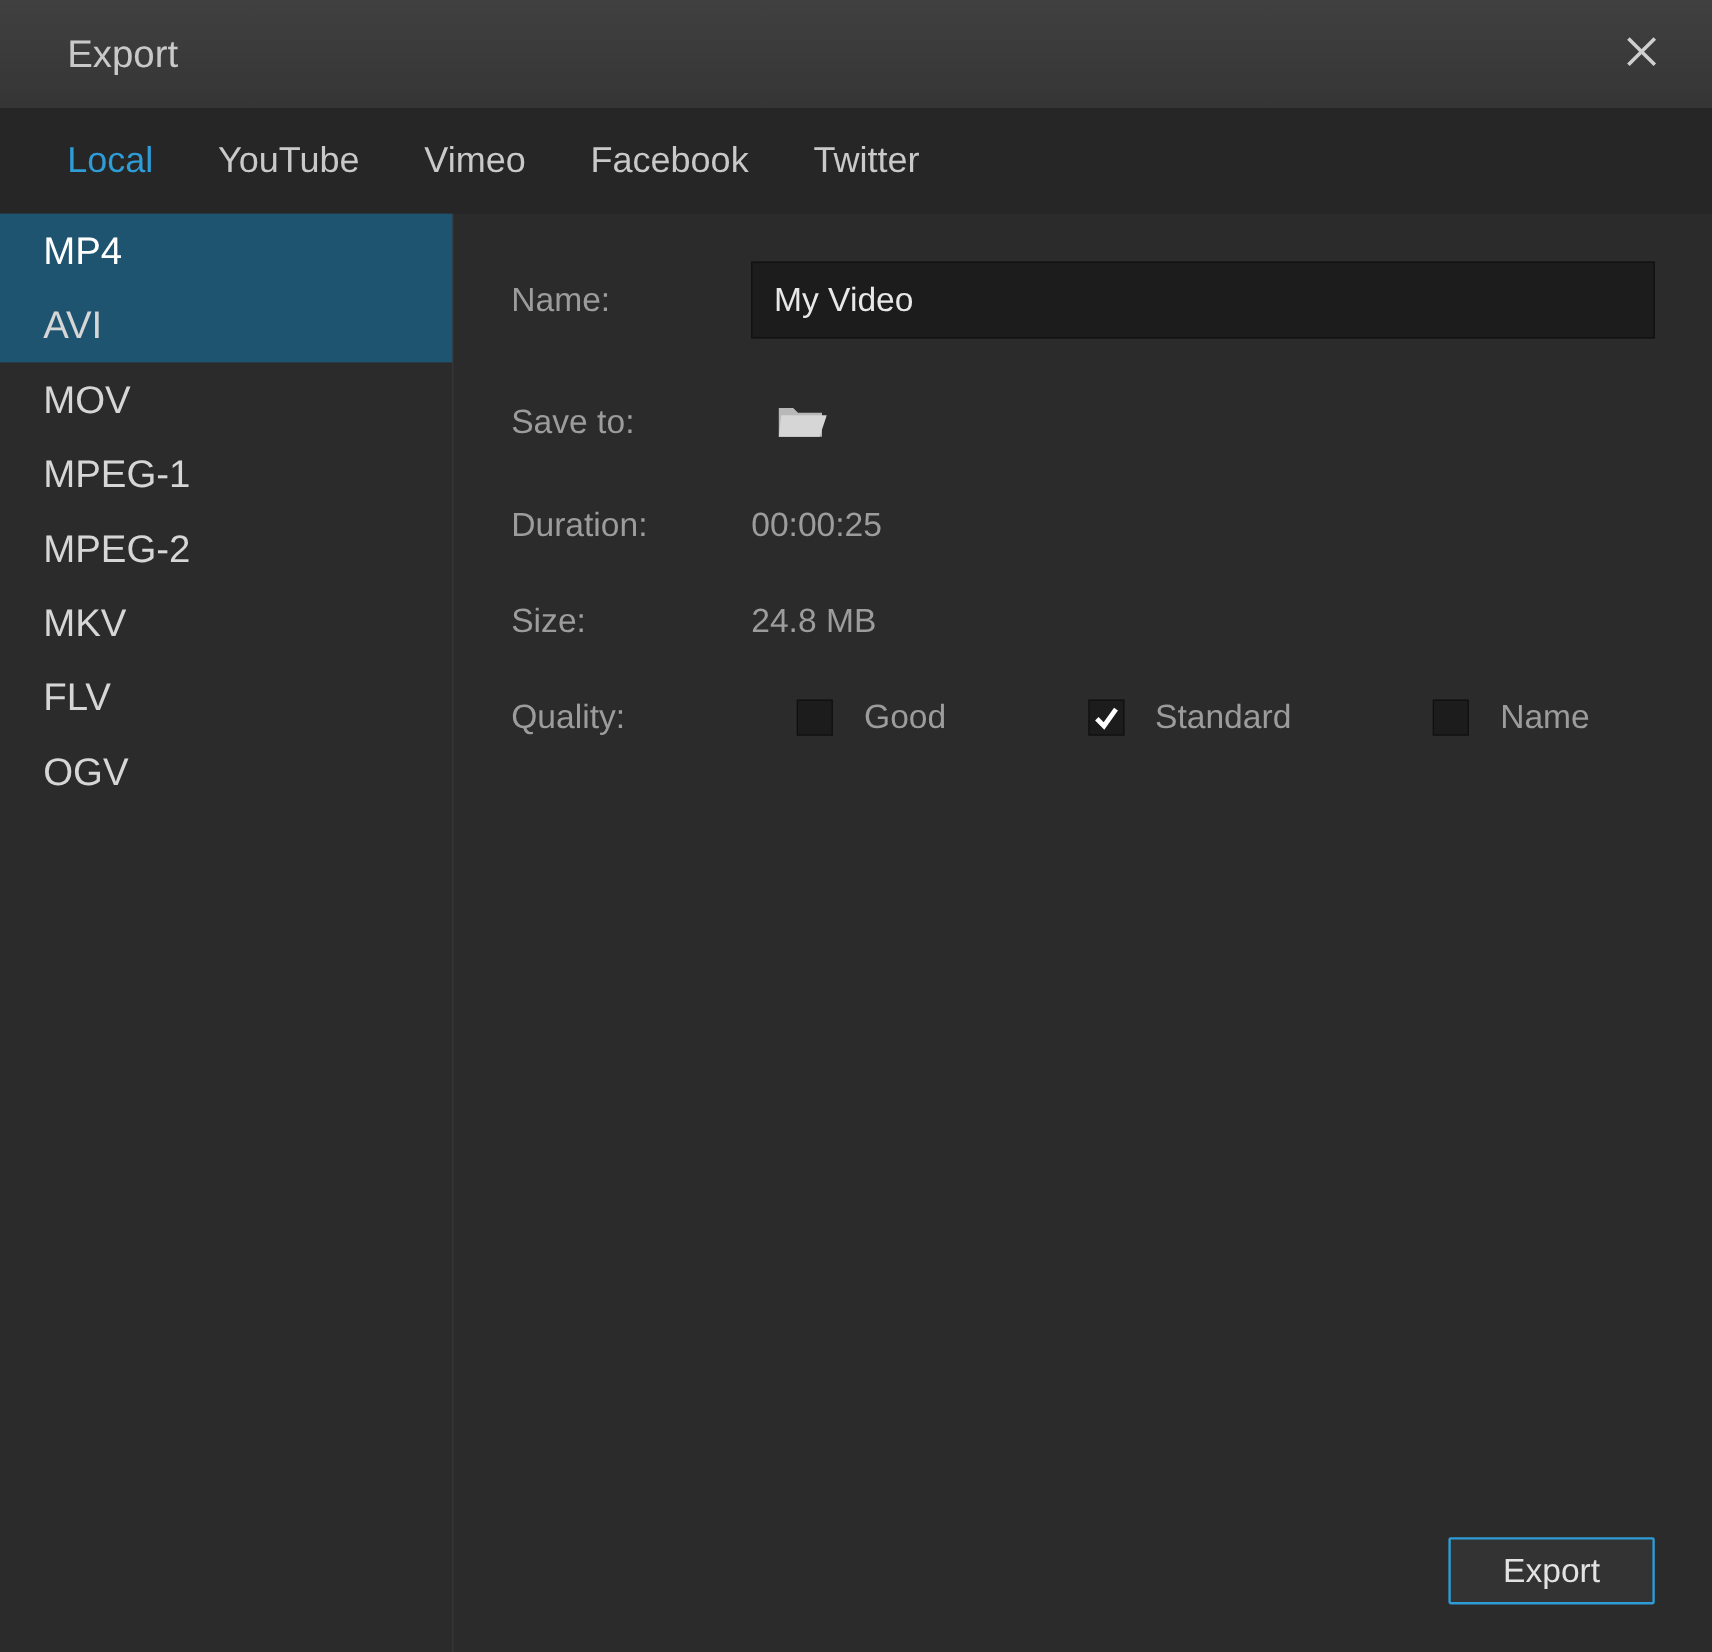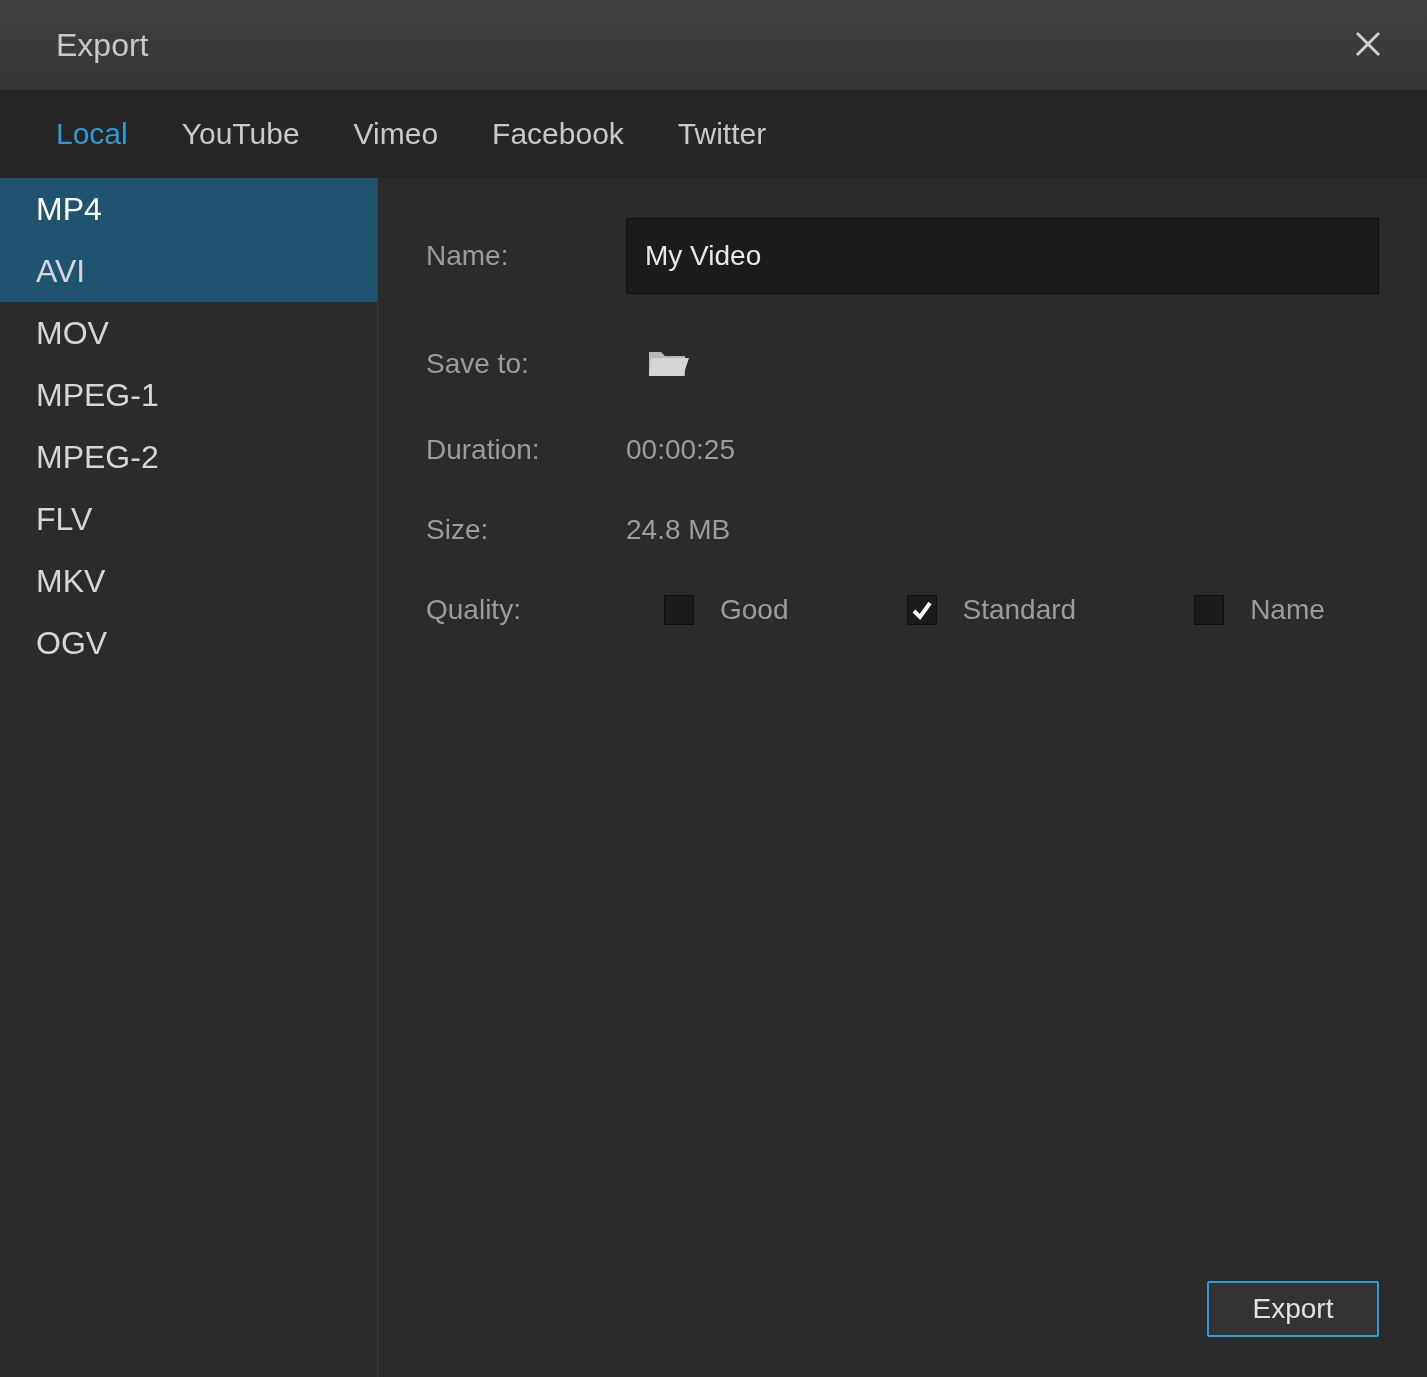--- a/index.html
+++ b/index.html
@@ -102,21 +102,21 @@
     font-size: 28px;
     font-weight: 400;
   }
   .form-value {
     color: #9c9c9c;
     font-size: 28px;
     font-weight: 400;
   }
   .text-input {
     flex: 1;
-    height: 76px;
+    height: 64px;
     background: #1c1c1c;
     border: 1px solid #0f0f0f;
     color: #e8e8e8;
     font-size: 28px;
     font-family: inherit;
     padding: 16px 18px;
     outline: none;
   }
   .save-row {
     display: flex;
@@ -215,22 +215,22 @@
   </div>
 
   <div class="content">
 
     <div class="sidebar">
       <div class="format-item selected">MP4</div>
       <div class="format-item hover">AVI</div>
       <div class="format-item">MOV</div>
       <div class="format-item">MPEG-1</div>
       <div class="format-item">MPEG-2</div>
+      <div class="format-item">MKV</div>
       <div class="format-item">FLV</div>
-      <div class="format-item">MKV</div>
       <div class="format-item">OGV</div>
     </div>
 
     <div class="form-area">
 
       <div class="form-row">
         <span class="form-label">Name:</span>
         <input class="text-input" type="text" value="My Video" style="">
       </div>
 

